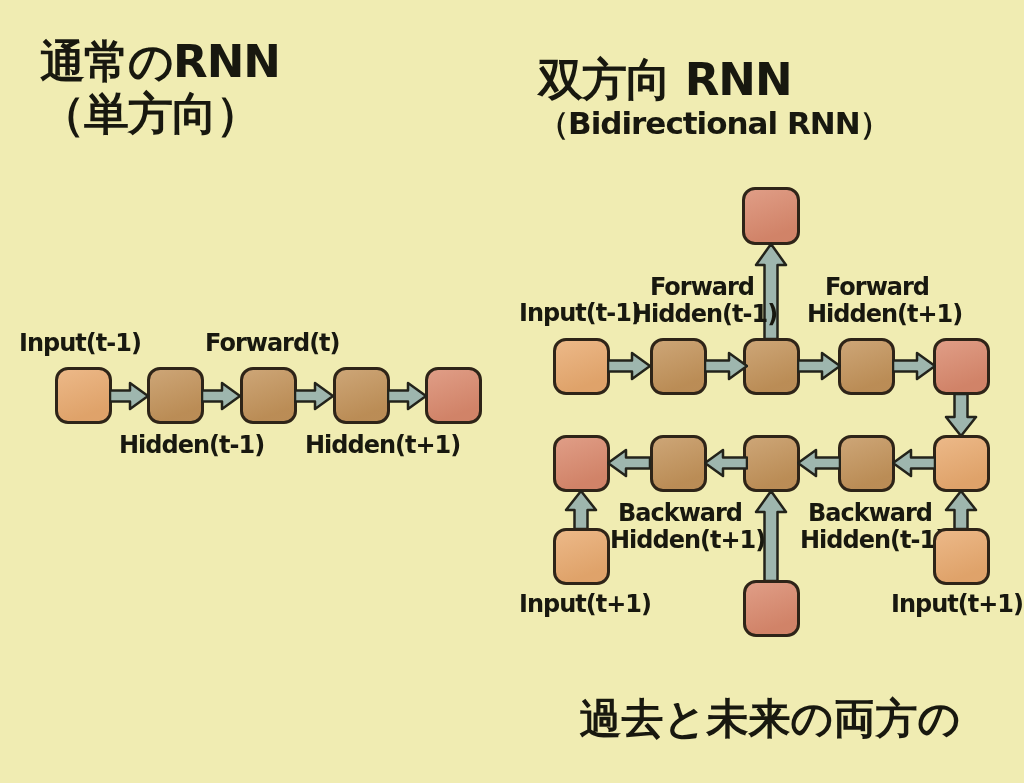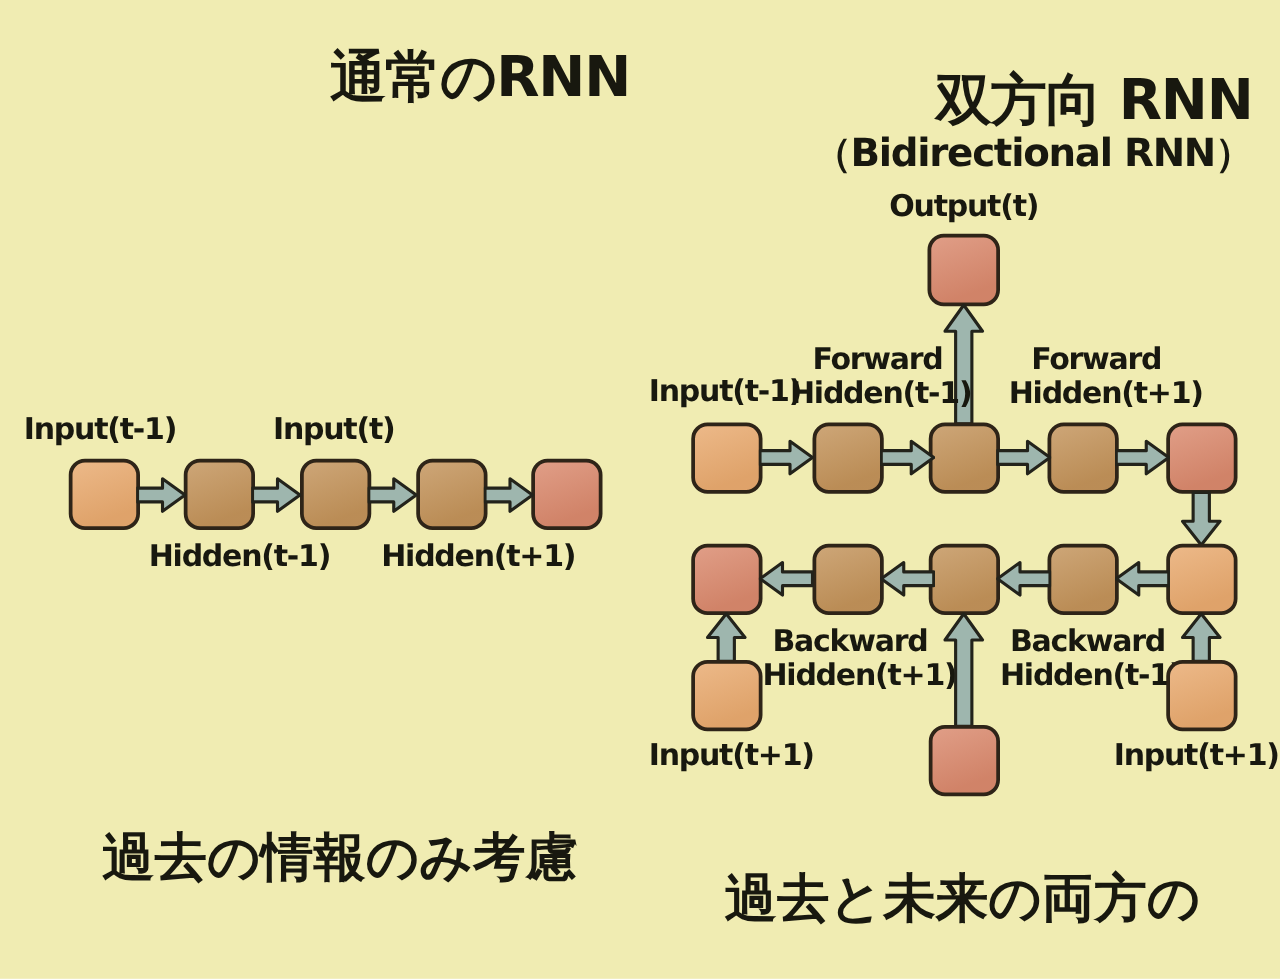--- a/index.html
+++ b/index.html
@@ -16,21 +16,21 @@
   .canvas{
     position:relative;
     width:1024px;height:783px;
     background:var(--background);
     font-family:"DejaVu Sans","Liberation Sans",sans-serif;
     color:var(--text);
     overflow:hidden;
   }
   .title{
     position:absolute;
-    text-align:right;
+    text-align:left;
     font-weight:bold;
     font-size:45px;
     line-height:1.16;
     letter-spacing:-1px;
     white-space:nowrap;
   }
   .caption{
     position:absolute;
     text-align:center;
     font-weight:bold;
@@ -66,24 +66,25 @@
     stroke-linejoin:round;
   }
 </style>
 </head>
 <body>
 
 <div class="canvas">
 
   <div class="title" style="left:40px;top:36px;width:464px;">
     <div>通常のRNN</div>
+    <div>（単方向）</div>
   </div>
 
   <div class="lbl" style="left:18px;top:330px;width:124px;">Input(t-1)</div>
-  <div class="lbl" style="left:205px;top:330px;width:124px;">Input(t)</div>
+  <div class="lbl" style="left:205px;top:330px;width:124px;">Forward(t)</div>
 
   <div class="node orange" style="left:55px;top:367px;"></div>
   <div class="node tan" style="left:147px;top:367px;"></div>
   <div class="node tan" style="left:240px;top:367px;"></div>
   <div class="node tan" style="left:333px;top:367px;"></div>
   <div class="node salmon" style="left:425px;top:367px;"></div>
 
   <svg class="arrow" style="left:109px;top:381px;" width="40" height="30">
       <polygon points="1,9.5 21,9.5 21,2 39,15 21,28 21,20.5 1,20.5"></polygon>
     </svg>
@@ -93,28 +94,26 @@
   <svg class="arrow" style="left:294px;top:381px;" width="40" height="30">
       <polygon points="1,9.5 21,9.5 21,2 39,15 21,28 21,20.5 1,20.5"></polygon>
     </svg>
   <svg class="arrow" style="left:387px;top:381px;" width="40" height="30">
       <polygon points="1,9.5 21,9.5 21,2 39,15 21,28 21,20.5 1,20.5"></polygon>
     </svg>
 
   <div class="lbl" style="left:119px;top:432px;width:124px;">Hidden(t-1)</div>
   <div class="lbl" style="left:305px;top:432px;width:124px;">Hidden(t+1)</div>
 
-  <div class="caption" style="left:40px;top:663px;width:464px;">過去の情報のみ考慮</div>
 
   <div class="title" style="left:538px;top:54px;width:464px;">
     <div>双方向 RNN</div>
     <div style="font-size:31px;">（Bidirectional RNN）</div>
   </div>
 
-  <div class="lbl" style="left:696px;top:152px;width:150px;">Output(t)</div>
   <div class="node salmon" style="left:742px;top:187px;width:58px;height:58px;"></div>
   <svg class="arrow" style="left:754px;top:243px;" width="34" height="97">
       <polygon points="10.5,96 10.5,22 2,22 17,1 32,22 23.5,22 23.5,96"></polygon>
     </svg>
 
   <div class="lbl" style="left:515px;top:300px;width:130px;">Input(t-1)</div>
   <div class="lbl" style="left:632px;top:274px;width:140px;">
     <div>Forward</div>
     <div>Hidden(t-1)</div>
   </div>

